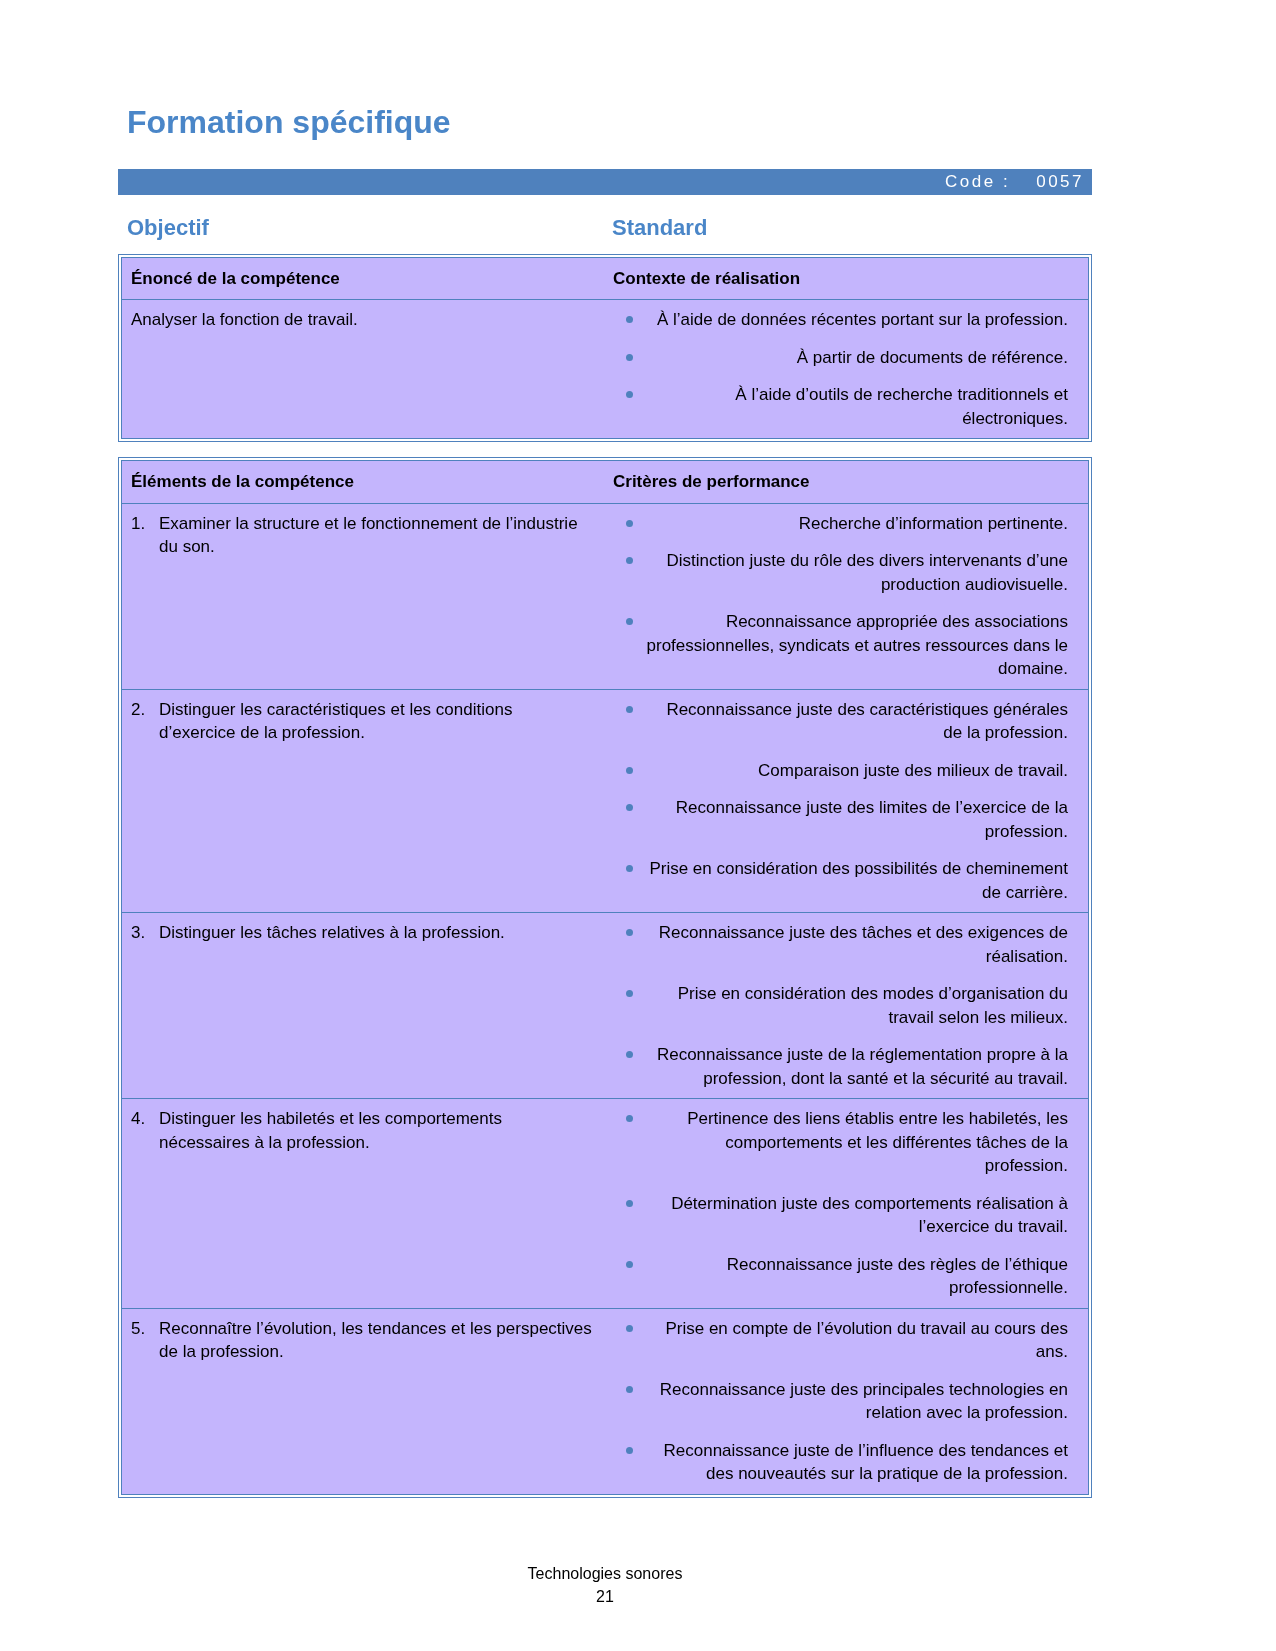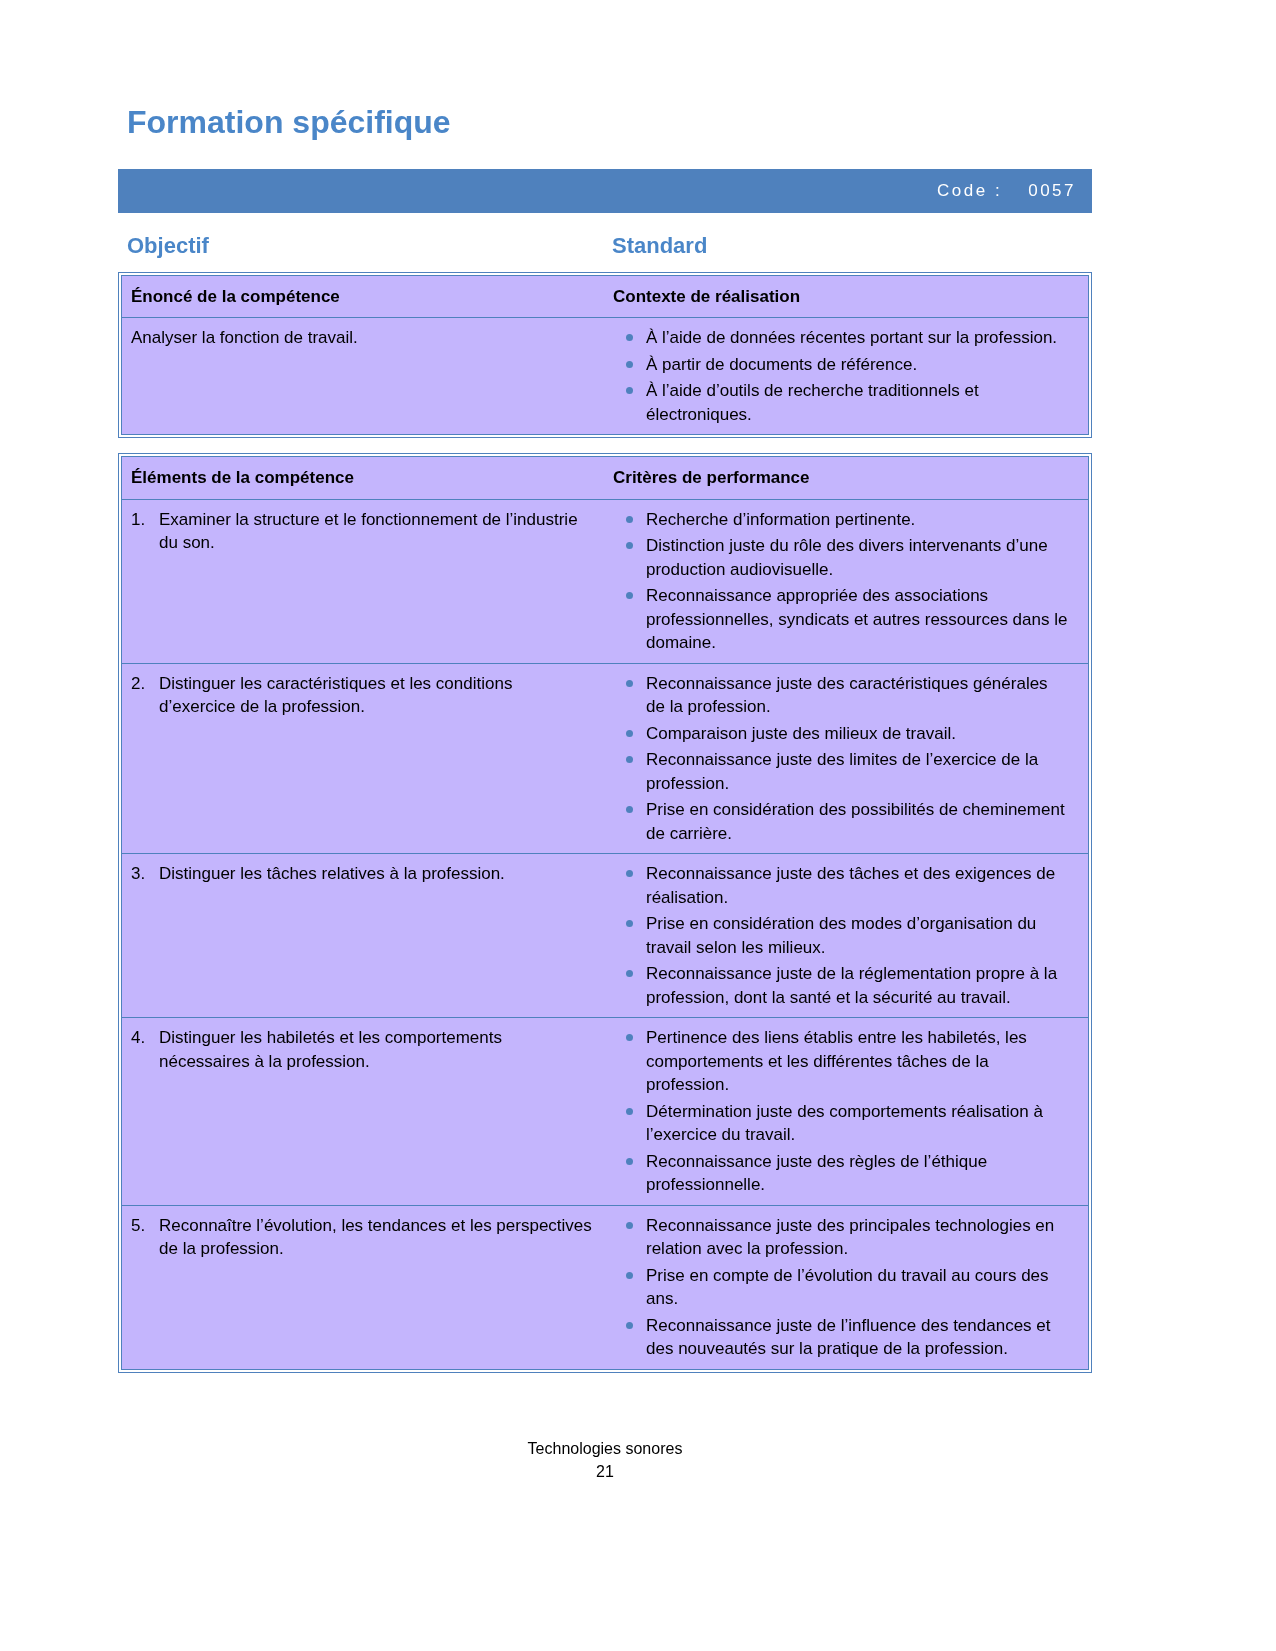--- a/index.html
+++ b/index.html
@@ -26,27 +26,27 @@
   }
   .title{
     margin:0 0 0 9px;
     font-size:32px;
     line-height:1.15;
     font-weight:bold;
     color:var(--heading);
   }
   .code-bar{
     margin-top:28px;
-    height:44px;
+    height:26px;
     background:var(--accent);
     color:#fff;
     display:flex;
     align-items:center;
     justify-content:flex-end;
-    padding-right:16px;
+    padding-right:8px;
     font-size:17px;
   }
   .code-bar .code-label{letter-spacing:2.5px;}
   .code-bar .code-value{letter-spacing:2.5px;margin-left:26px;}
   .col-heads{
     display:grid;
     grid-template-columns:494px 1fr;
     margin-top:20px;
   }
   .col-heads .head{
@@ -75,22 +75,23 @@
   }
   .cell.right{padding-left:0;}
   .thead .cell{
     font-weight:bold;
     padding-top:9px;
     padding-bottom:9px;
   }
   .bullet{
     display:flex;
     align-items:flex-start;
-  }
-  .bullet + .bullet{margin-top:3px;}
+    text-align:right;
+  }
+  .bullet + .bullet{margin-top:14px;}
   .dot{
     flex:none;
     width:7px;
     height:7px;
     border-radius:50%;
     background:var(--accent);
     margin:8px 13px 0 13px;
   }
   .btext{flex:1;}
   .numbered{display:flex;align-items:flex-start;}
@@ -256,25 +257,25 @@
       <div class="trow">
         <div class="cell left">
           <div class="numbered">
             <span class="num">5.</span>
             <span class="etext">Reconnaître l’évolution, les tendances et les perspectives de la profession.</span>
           </div>
         </div>
         <div class="cell right">
           <div class="bullet">
             <span class="dot"></span>
+            <span class="btext">Prise en compte de l’évolution du travail au cours des ans.</span>
+          </div>
+          <div class="bullet">
+            <span class="dot"></span>
             <span class="btext">Reconnaissance juste des principales technologies en relation avec la profession.</span>
-          </div>
-          <div class="bullet">
-            <span class="dot"></span>
-            <span class="btext">Prise en compte de l’évolution du travail au cours des ans.</span>
           </div>
           <div class="bullet">
             <span class="dot"></span>
             <span class="btext">Reconnaissance juste de l’influence des tendances et des nouveautés sur la pratique de la profession.</span>
           </div>
         </div>
       </div>
     </div>
 
     <div class="footer-right">Technologies sonores</div>

